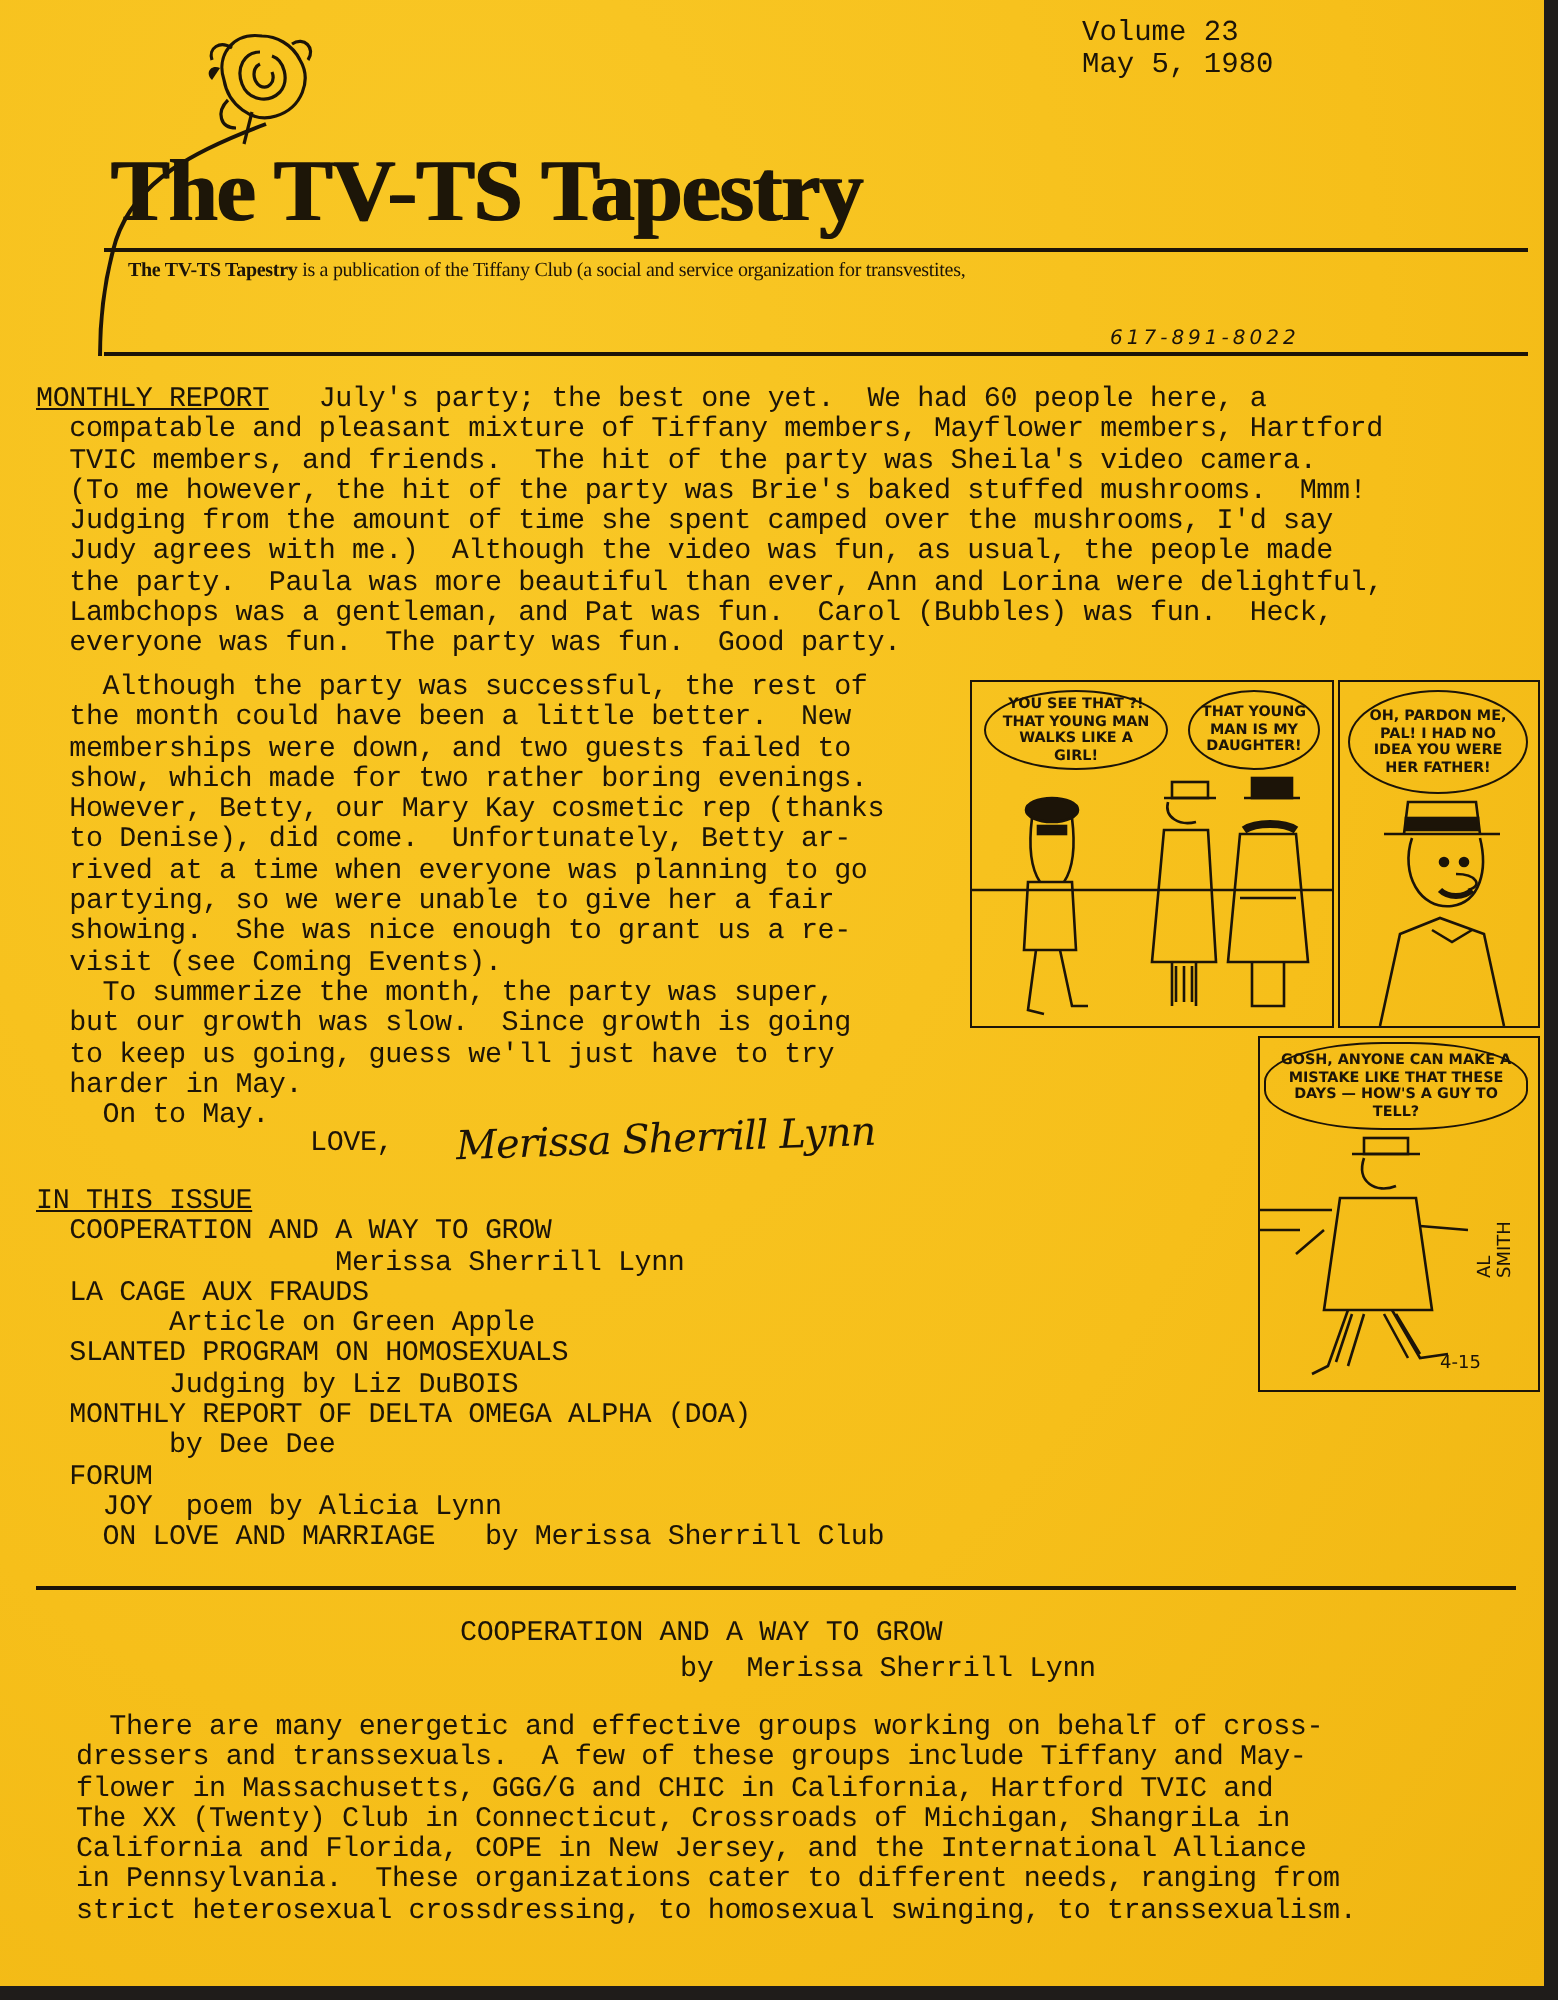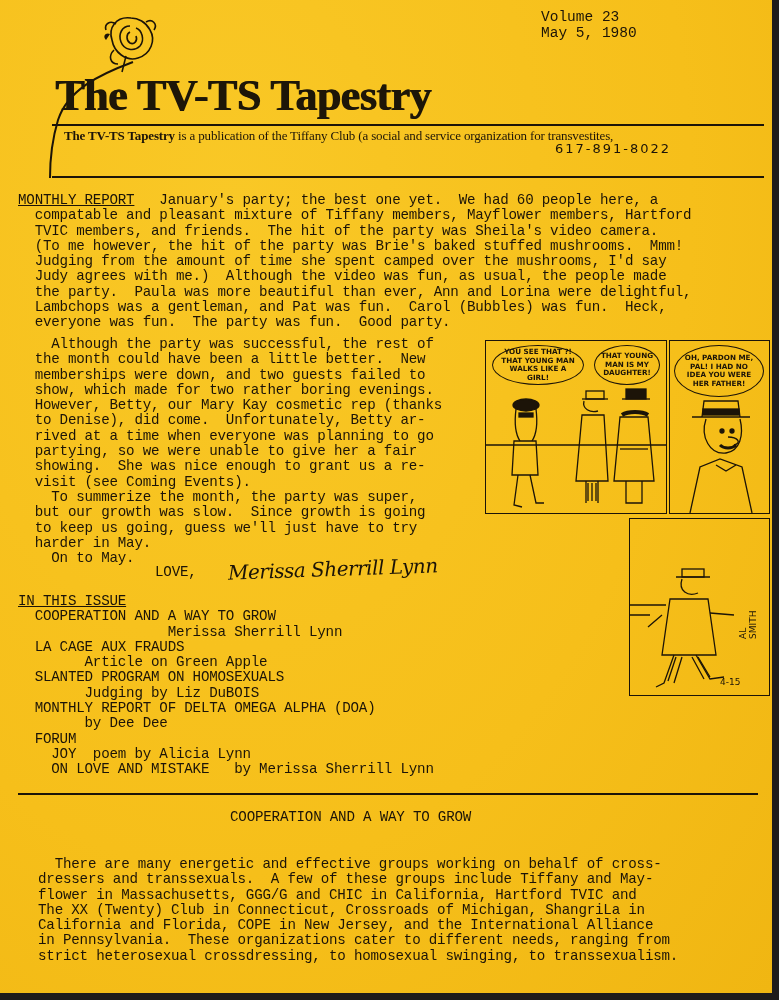--- a/index.html
+++ b/index.html
@@ -27,27 +27,27 @@
     left: 55px; top: 70px;
     font-family: "Liberation Serif", "DejaVu Serif", serif;
     font-weight: bold; font-size: 44px; letter-spacing: -0.5px;
     color: #1d1608;
     text-shadow: 1px 0 0 #1d1608;
   }
   .rule { background: #1c1408; height: 2px; }
   .blurb {
     left: 64px; top: 128px; width: 700px;
     font-family: "Liberation Serif", "DejaVu Serif", serif;
-    font-size: 13px; line-height: 15.5px; letter-spacing: -0.15px;
+    font-size: 10px; line-height: 15.5px; letter-spacing: -0.15px;
   }
   .blurb b { font-weight: bold; }
   .phone {
-    left: 555px; top: 141px;
-    font-family: "DejaVu Sans", sans-serif; 
-    font-size: 13px; letter-spacing: 2px;
+    left: 555px; top: 164px;
+    font-family: "DejaVu Sans", sans-serif; font-style: italic;
+    font-size: 10px; letter-spacing: 2px;
   }
 
   
   .tw { font-size: 14.2px; line-height: 15.3px; white-space: pre; letter-spacing: -0.2px; }
   .u { text-decoration: underline; }
   .report { left: 18px; top: 193px; }
   .col { left: 18px; top: 337px; }
   .issue { left: 18px; top: 594px; }
   .sig {
     left: 228px; top: 557px;
@@ -100,21 +100,21 @@
   <div class="abs title">The TV-TS Tapestry</div>
 
   <div class="abs rule" style="left:52px; top:124px; width:712px;"></div>
   <div class="abs blurb">
     <b>The TV-TS Tapestry</b><span> is a publication of the Tiffany Club (a social and service organization for transvestites,</span><br>
     <br>
   </div>
   <div class="abs phone">617-891-8022</div>
   <div class="abs rule" style="left:52px; top:176px; width:712px;"></div>
 
-  <div class="abs tw report"><span class="u">MONTHLY REPORT</span><span>   January's party; the best one yet.  We had 60 people here, a</span>
+  <div class="abs tw report"><span class="u">MONTHLY REPORT</span><span>   July's party; the best one yet.  We had 60 people here, a</span>
 <span>  compatable and pleasant mixture of Tiffany members, Mayflower members, Hartford</span>
 <span>  TVIC members, and friends.  The hit of the party was Sheila's video camera.</span>
 <span>  (To me however, the hit of the party was Brie's baked stuffed mushrooms.  Mmm!</span>
 <span>  Judging from the amount of time she spent camped over the mushrooms, I'd say</span>
 <span>  Judy agrees with me.)  Although the video was fun, as usual, the people made</span>
 <span>  the party.  Paula was more beautiful than ever, Ann and Lorina were delightful,</span>
 <span>  Lambchops was a gentleman, and Pat was fun.  Carol (Bubbles) was fun.  Heck,</span>
 <span>  everyone was fun.  The party was fun.  Good party.</span></div>
 
   <div class="abs tw col"><span>    Although the party was successful, the rest of</span>
@@ -140,21 +140,21 @@
 <span>  COOPERATION AND A WAY TO GROW</span>
 <span>                  Merissa Sherrill Lynn</span>
 <span>  LA CAGE AUX FRAUDS</span>
 <span>        Article on Green Apple</span>
 <span>  SLANTED PROGRAM ON HOMOSEXUALS</span>
 <span>        Judging by Liz DuBOIS</span>
 <span>  MONTHLY REPORT OF DELTA OMEGA ALPHA (DOA)</span>
 <span>        by Dee Dee</span>
 <span>  FORUM</span>
 <span>    JOY  poem by Alicia Lynn</span>
-<span>    ON LOVE AND MISTAKE   by Merissa Sherrill Lynn</span></div>
+<span>    ON LOVE AND MARRIAGE   by Merissa Sherrill Club</span></div>
 
   <div class="abs comic">
 
     <div class="panel" style="left:0; top:0; width:180px; height:172px;">
       <div class="balloon" style="left:6px; top:4px; width:92px; height:40px;">YOU SEE THAT ?! THAT YOUNG MAN WALKS LIKE A GIRL!</div>
       <div class="balloon" style="left:108px; top:4px; width:66px; height:40px;">THAT YOUNG MAN IS MY DAUGHTER!</div>
       <svg style="position:absolute;left:0;top:44px" width="180" height="128" viewBox="0 0 180 128">
         <g fill="none" stroke="#1c1408" stroke-width="1.3">
           <path d="M0 60 L180 60"></path>
 
@@ -194,39 +194,41 @@
           <path d="M58 40 C68 40 72 46 64 48"></path>
           <path d="M50 48 C54 52 62 52 66 48" stroke-width="3"></path>
           <path d="M20 116 L30 70 L50 62 L72 70 L82 116"></path>
           <path d="M46 68 L56 74 L66 68"></path>
         </g>
       </svg>
     </div>
 
 
     <div class="panel" style="left:144px; top:178px; width:139px; height:176px;">
+      <div class="balloon" style="left:2px; top:2px; width:132px; height:44px; border-radius:45%;">GOSH, ANYONE CAN MAKE A MISTAKE LIKE THAT THESE DAYS — HOW'S A GUY TO TELL?</div>
       <svg style="position:absolute;left:0;top:46px" width="139" height="130" viewBox="0 0 139 130">
         <g fill="none" stroke="#1c1408" stroke-width="1.3">
           <path d="M0 40 L36 40 M0 50 L20 50"></path>
           <rect x="52" y="4" width="22" height="8"></rect>
           <path d="M46 12 L80 12"></path>
           <path d="M52 14 C48 26 58 32 68 28"></path>
           <path d="M40 34 L32 90 L86 90 L78 34 Z"></path>
           <path d="M32 50 L18 62 M80 48 L104 50"></path>
           <path d="M44 90 L34 118 L26 122 M66 90 L80 114 L94 112"></path>
           <path d="M46 92 L38 116 M52 92 L44 118 M62 92 L74 114 M68 92 L80 112"></path>
         </g>
       </svg>
       <div class="abs credit" style="left:90px; top:158px;">4-15</div>
       <div class="abs credit" style="left:108px; top:120px; transform:rotate(-90deg); transform-origin:left top; font-size:9px;">AL SMITH</div>
     </div>
   </div>
 
   <div class="abs divider"></div>
   <div class="abs tw article-title">COOPERATION AND A WAY TO GROW</div>
+  <div class="abs tw article-by">by  Merissa Sherrill Lynn</div>
   <div class="abs tw article"><span>  There are many energetic and effective groups working on behalf of cross-</span>
 <span>dressers and transsexuals.  A few of these groups include Tiffany and May-</span>
 <span>flower in Massachusetts, GGG/G and CHIC in California, Hartford TVIC and</span>
 <span>The XX (Twenty) Club in Connecticut, Crossroads of Michigan, ShangriLa in</span>
 <span>California and Florida, COPE in New Jersey, and the International Alliance</span>
 <span>in Pennsylvania.  These organizations cater to different needs, ranging from</span>
 <span>strict heterosexual crossdressing, to homosexual swinging, to transsexualism.</span></div>
 
 </div>
 

